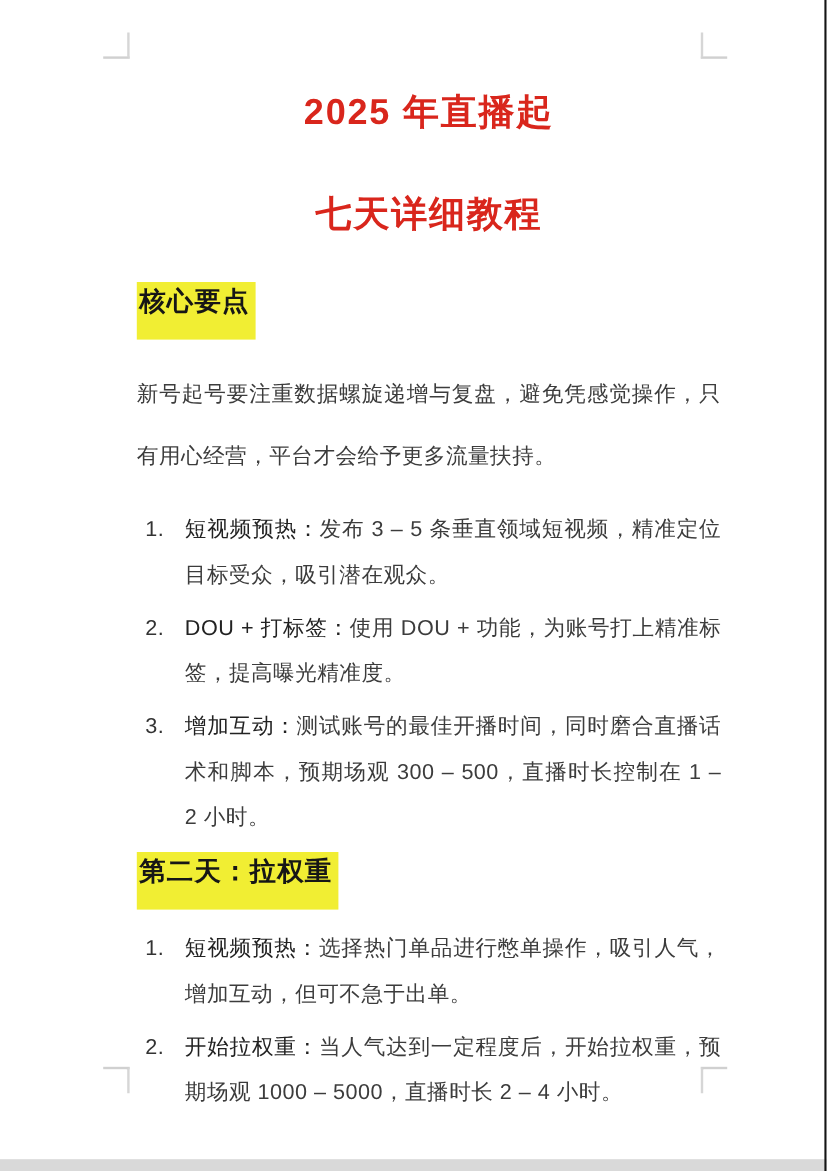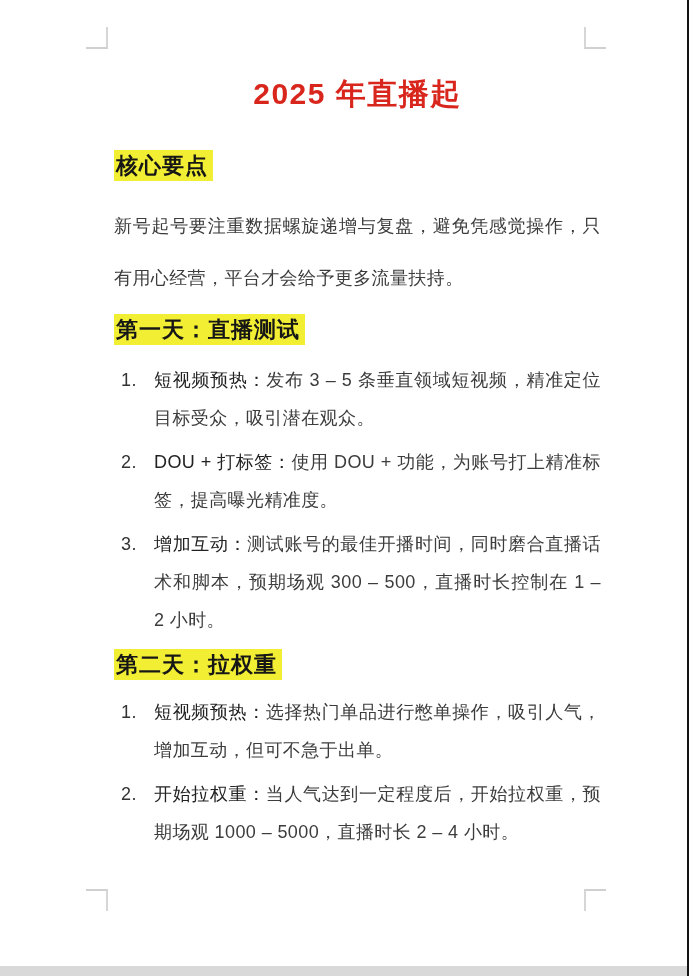--- a/index.html
+++ b/index.html
@@ -33,21 +33,21 @@
   .h2-wrap.h-day1 { margin-top: 10px; }
   .h2-wrap.h-day2 { margin-top: 10px; }
   .hl {
     display: inline-block;
     background: #f1ee33;
     color: #161616;
     font-size: 22px;
     line-height: 26px;
     font-weight: 700;
     letter-spacing: 1px;
-    padding: 3px 5px 2px 2px;
+    padding: 3px 5px 19px 2px;
   }
   .para {
     margin: 19px 0 0 0;
     font-size: 18px;
     line-height: 52px;
     letter-spacing: 0.4px;
     color: #3c3c3c;
     text-align: justify;
   }
   .list { margin: 0; }
@@ -100,29 +100,27 @@
 <div class="page">
 
   <span class="crop tl"></span>
   <span class="crop tr"></span>
   <span class="crop bl"></span>
   <span class="crop br"></span>
 
   <div class="content">
 
     <h1 class="doc-title title-1">2025 年直播起</h1>
+    <h1 class="doc-title title-2">七天详细教程</h1>
 
     <div class="h2-wrap h-core">
       <span class="hl">核心要点</span>
     </div>
     <p class="para">新号起号要注重数据螺旋递增与复盘，避免凭感觉操作，只有用心经营，平台才会给予更多流量扶持。</p>
 
-    <div class="h2-wrap h-day1">
-      <span class="hl">第一天：直播测试</span>
-    </div>
     <div class="list list-1">
       <div class="item">
         <span class="num">1.</span>
         <span class="txt"><b class="term">短视频预热：</b><span>发布 3 – 5 条垂直领域短视频，精准定位目标受众，吸引潜在观众。</span></span>
       </div>
       <div class="item">
         <span class="num">2.</span>
         <span class="txt"><b class="term">DOU + 打标签：</b><span>使用 DOU + 功能，为账号打上精准标签，提高曝光精准度。</span></span>
       </div>
       <div class="item">

